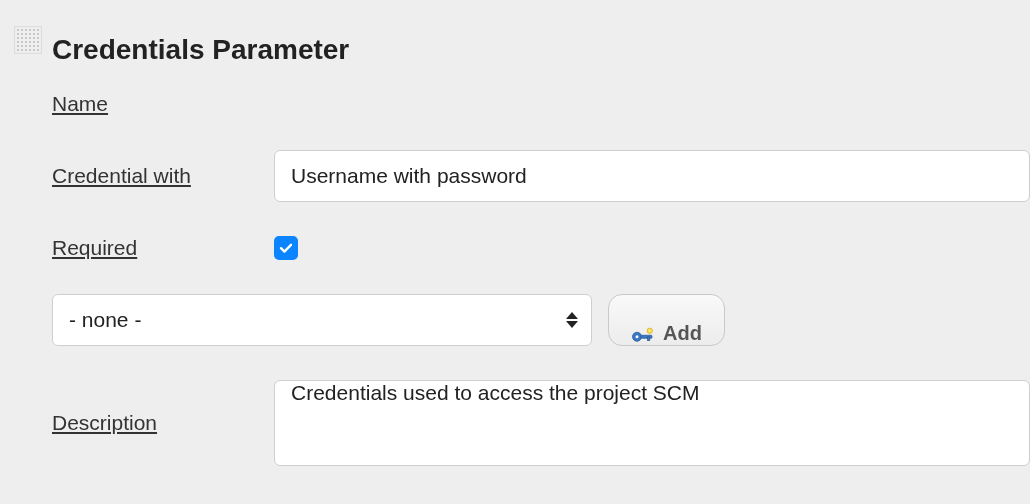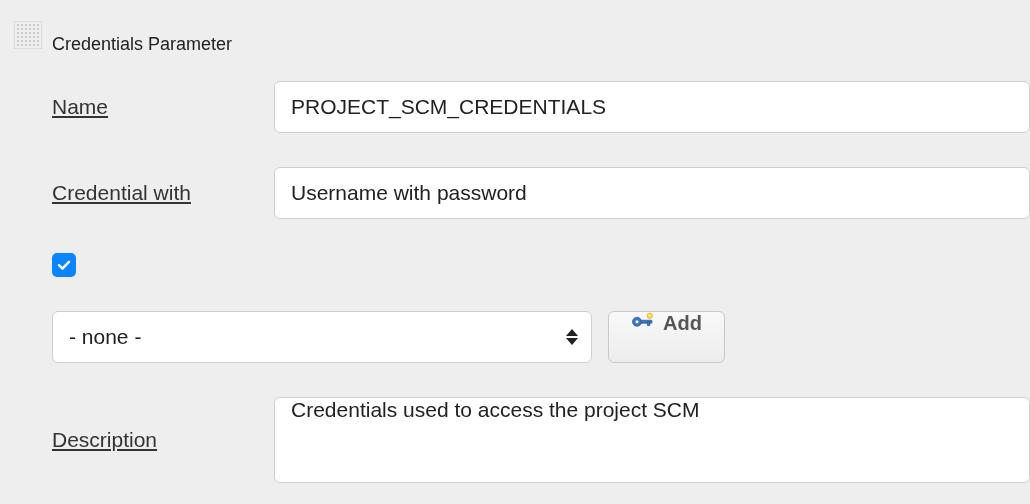--- a/index.html
+++ b/index.html
@@ -23,22 +23,22 @@
     width: 28px;
     height: 28px;
     background-image:
       radial-gradient(circle, #c8c8c8 1px, transparent 1.2px);
     background-size: 4px 4px;
     background-position: 1px 1px;
     border: 1px solid #dcdcdc;
     flex-shrink: 0;
   }
   .section-title {
-    font-weight: 400;
-    font-size: 18px;
+    font-weight: 700;
+    font-size: 28px;
     margin-top: 20px;
   }
   .form-row {
     display: flex;
     align-items: center;
     margin-bottom: 34px;
     padding-left: 38px;
   }
   .form-row.tall { align-items: center; }
   .form-label {
@@ -109,54 +109,54 @@
     border-radius: 5px;
     background: #0a84ff;
     display: flex;
     align-items: center;
     justify-content: center;
     cursor: pointer;
   }
   .checkbox svg { width: 16px; height: 16px; }
   .btn {
     display: inline-flex;
-    align-items: flex-start;
+    align-items: flex-end;
     gap: 8px;
     height: 52px;
     padding: 0 22px;
     border: 1px solid #c9c9c9;
-    border-radius: 6px;
+    border-radius: 14px;
     background: linear-gradient(#f9f9f9, #ececec);
     font-size: 20px;
     font-weight: 700;
     color: #555;
     cursor: pointer;
     font-family: inherit;
   }
   .key-icon { width: 24px; height: 18px; }
 </style>
 </head>
 <body>
 
 <div class="section-header">
   <div class="drag-handle"></div>
   <div class="section-title">Credentials Parameter</div>
 </div>
 
 <div class="form-row">
   <div class="form-label">Name</div>
-  <input class="text-input" type="text" value="PROJECT_SCM_CREDENTIALS" style="">
 </div>
 
 <div class="form-row">
   <div class="form-label">Credential with</div>
   <input class="text-input" type="text" value="Username with password" style="">
 </div>
 
 <div class="form-row">
+  <div class="form-label">Required</div>
   <div class="checkbox">
     <svg viewBox="0 0 16 16">
       <path d="M3 8.2 L6.4 11.6 L13 4.8" stroke="#fff" stroke-width="2.4" fill="none" stroke-linecap="round" stroke-linejoin="round"></path>
     </svg>
   </div>
 </div>
 
 <div class="form-row">
   <div class="right-group">
     <div class="select-wrap">

